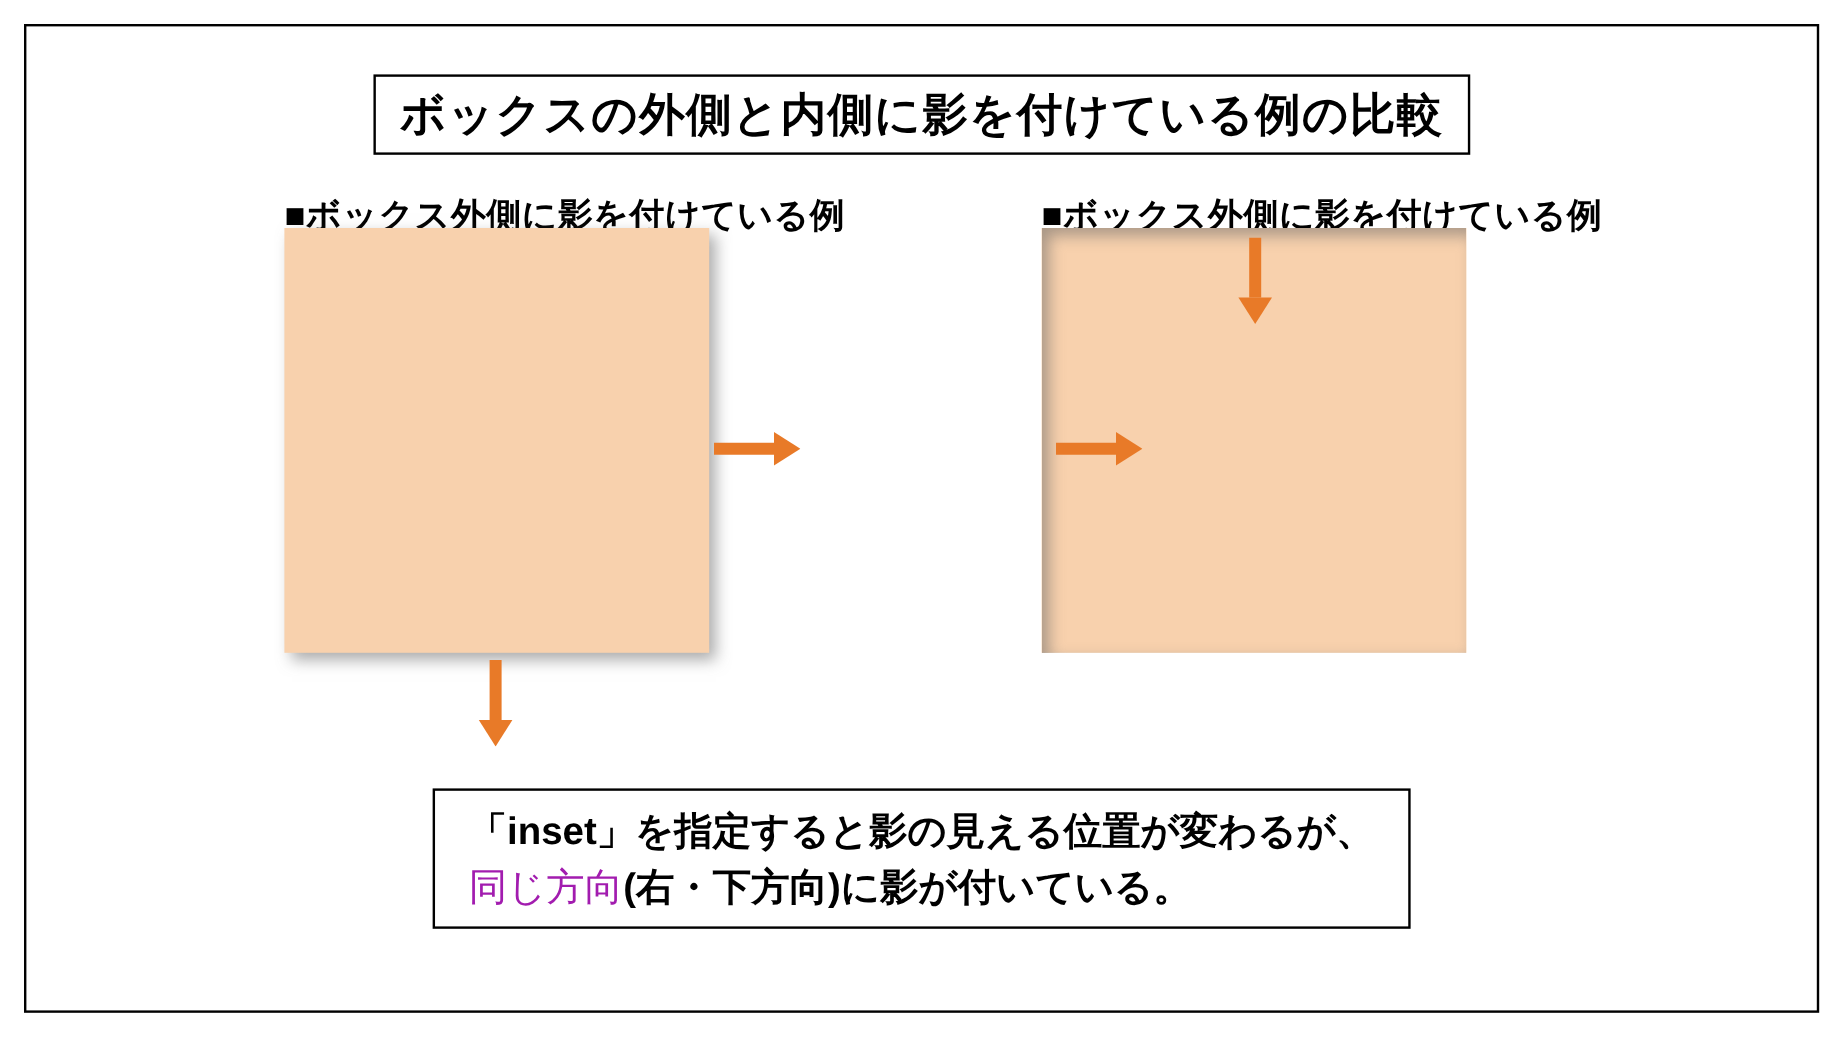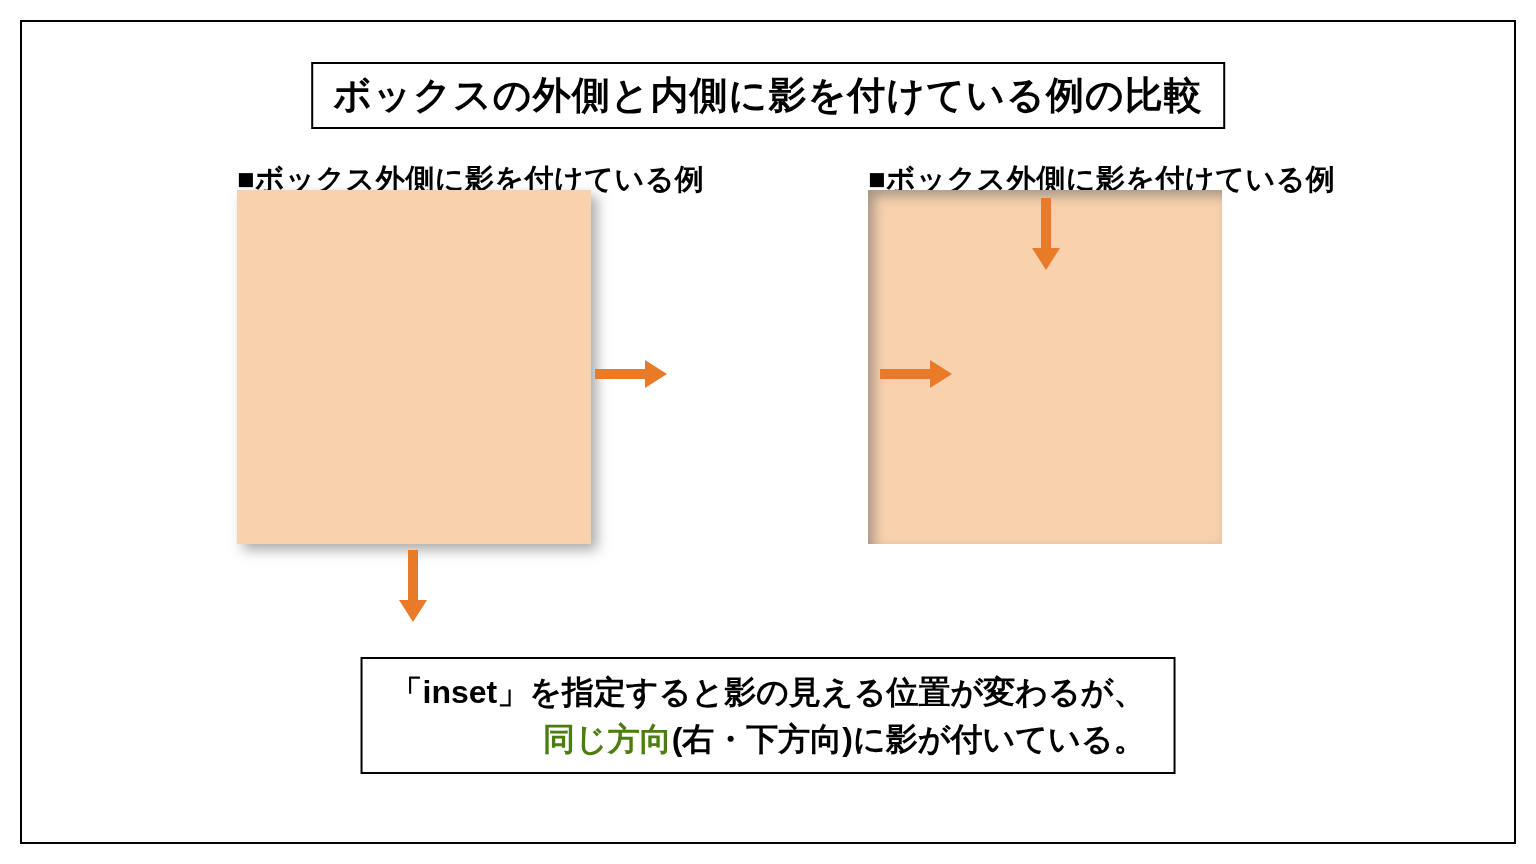--- a/index.html
+++ b/index.html
@@ -57,27 +57,27 @@
     position: absolute;
     color: #e87a28;
   }
   .footer {
     position: absolute;
     left: 50%;
     transform: translateX(-50%);
     bottom: 90px;
     border: 2px solid #000000;
     padding: 10px 28px;
-    text-align: right;
+    text-align: left;
     font-size: 32px;
     font-weight: 600;
     line-height: 1.45;
     white-space: nowrap;
   }
-  .red { color: #4d7c0f; font-weight: 700; }
+  .red { color: #a21caf; font-weight: 400; }
 </style>
 </head>
 <body>
 
 <div class="stage">
   <div class="frame"></div>
 
   <div class="title">ボックスの外側と内側に影を付けている例の比較</div>
 
   <div class="caption" style="left:237px; top:160px;">■ボックス外側に影を付けている例</div>

